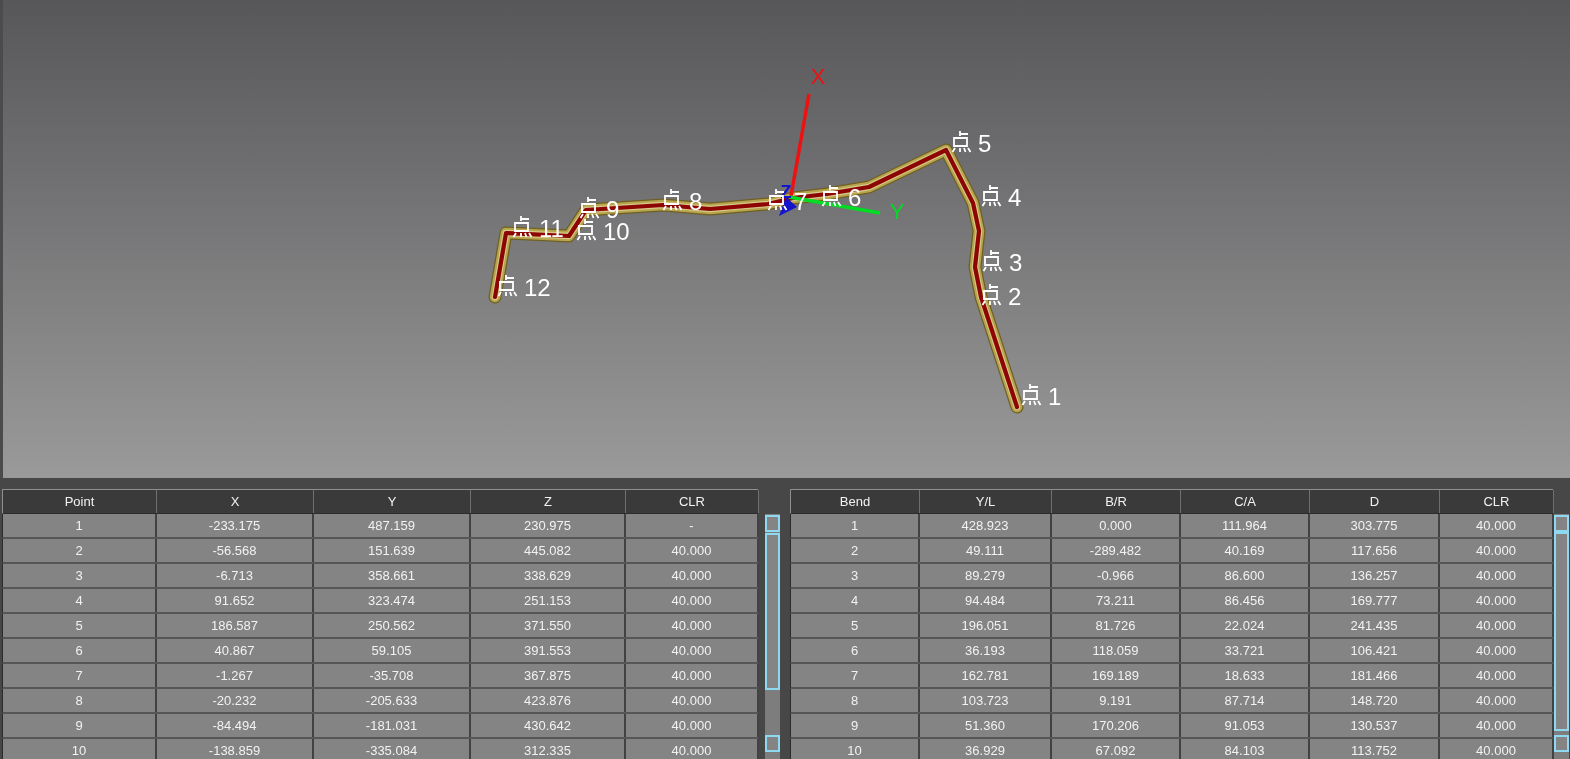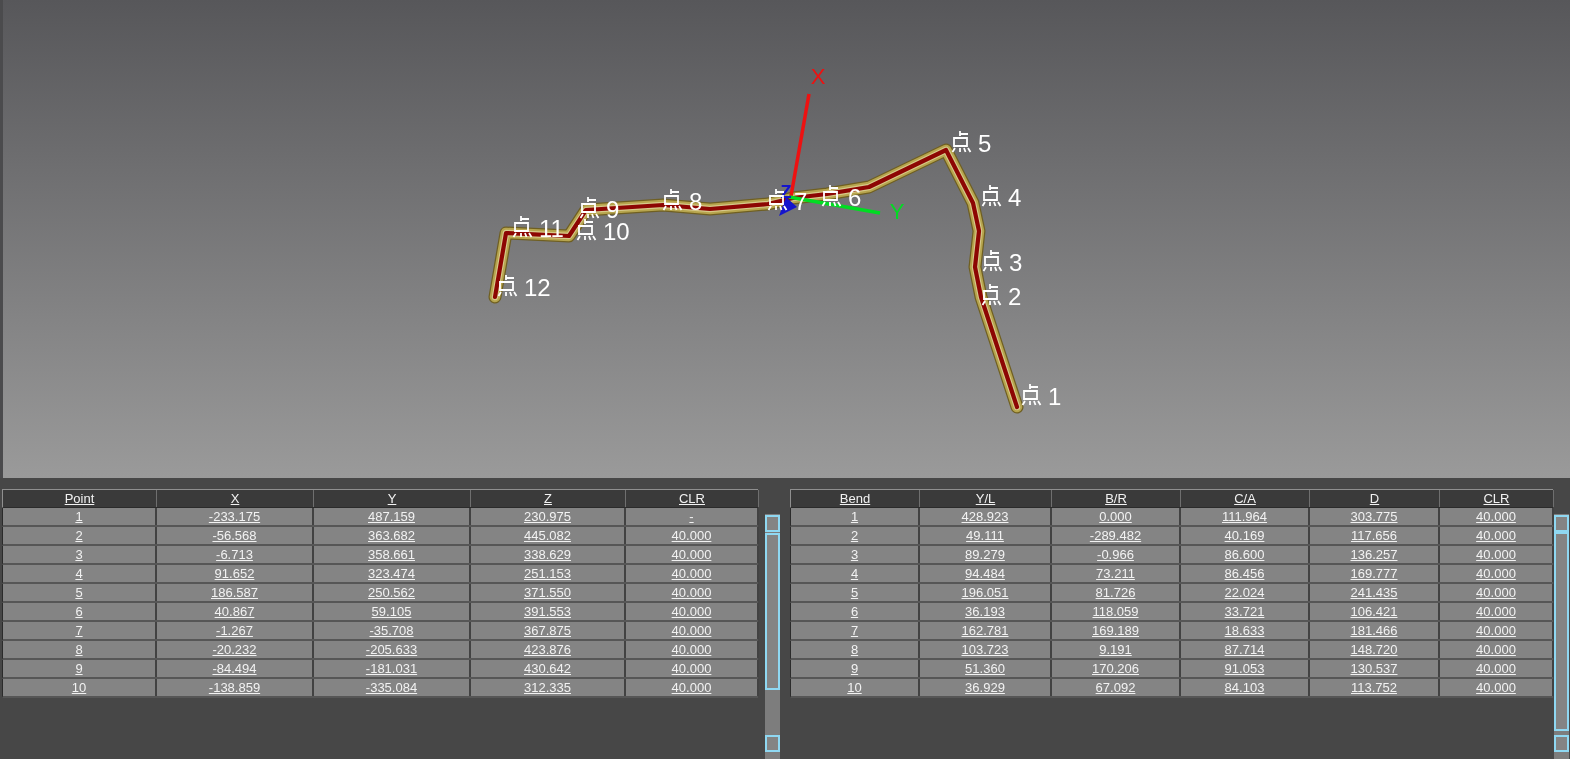--- a/index.html
+++ b/index.html
@@ -1,20 +1,20 @@
 <!DOCTYPE html>
 <html><head>
 <meta charset="utf-8">
 <style>
   html,body{margin:0;padding:0;background:#474747;}
   body{width:1570px;height:759px;overflow:hidden;font-family:"Liberation Sans",sans-serif;}
   .stage{position:relative;width:1570px;height:759px;background:#474747;}
   #viewport{position:absolute;left:0;top:0;display:block;}
   .datatable{position:absolute;top:489px;font-size:13px;color:#f2f2f2;}
-  .tr{display:grid;height:19px;box-sizing:border-box;text-decoration:underline;}
+  .tr{display:grid;height:25px;box-sizing:border-box;}
   .tr.head{background:#3a3a3a;border-top:1px solid #8f8f8f;border-left:1px solid #8f8f8f;border-bottom:1px solid #2b2b2b;}
   .tr.head .td{border-right:1px solid #6f6f6f;}
   .tr.body{background:#848484;border-left:1px solid #2b2b2b;border-bottom:2px solid #565656;}
   .tr.body .td{border-right:2px solid #424242;}
   .td{display:flex;align-items:center;justify-content:center;overflow:hidden;white-space:nowrap;box-sizing:border-box;}
   .td:last-child{border-right:none;}
   .scrollbar{position:absolute;width:15px;top:514px;height:245px;background:#7d7d7d;}
   .sb-btn,.sb-thumb{position:absolute;left:0;width:15px;background:#848484;border:2px solid #8fd8f2;box-sizing:border-box;}
   .sb-btn{height:17px;}
   .sb-thumb{cursor:grab;}
@@ -113,21 +113,21 @@
       <div class="tr body" style="grid-template-columns: 154px 157px 157px 155px 133px;">
         <div class="td">1</div>
         <div class="td">-233.175</div>
         <div class="td">487.159</div>
         <div class="td">230.975</div>
         <div class="td">-</div>
       </div>
       <div class="tr body" style="grid-template-columns: 154px 157px 157px 155px 133px;">
         <div class="td">2</div>
         <div class="td">-56.568</div>
-        <div class="td">363.682</div>
+        <div class="td">151.639</div>
         <div class="td">445.082</div>
         <div class="td">40.000</div>
       </div>
       <div class="tr body" style="grid-template-columns: 154px 157px 157px 155px 133px;">
         <div class="td">3</div>
         <div class="td">-6.713</div>
         <div class="td">358.661</div>
         <div class="td">338.629</div>
         <div class="td">40.000</div>
       </div>

